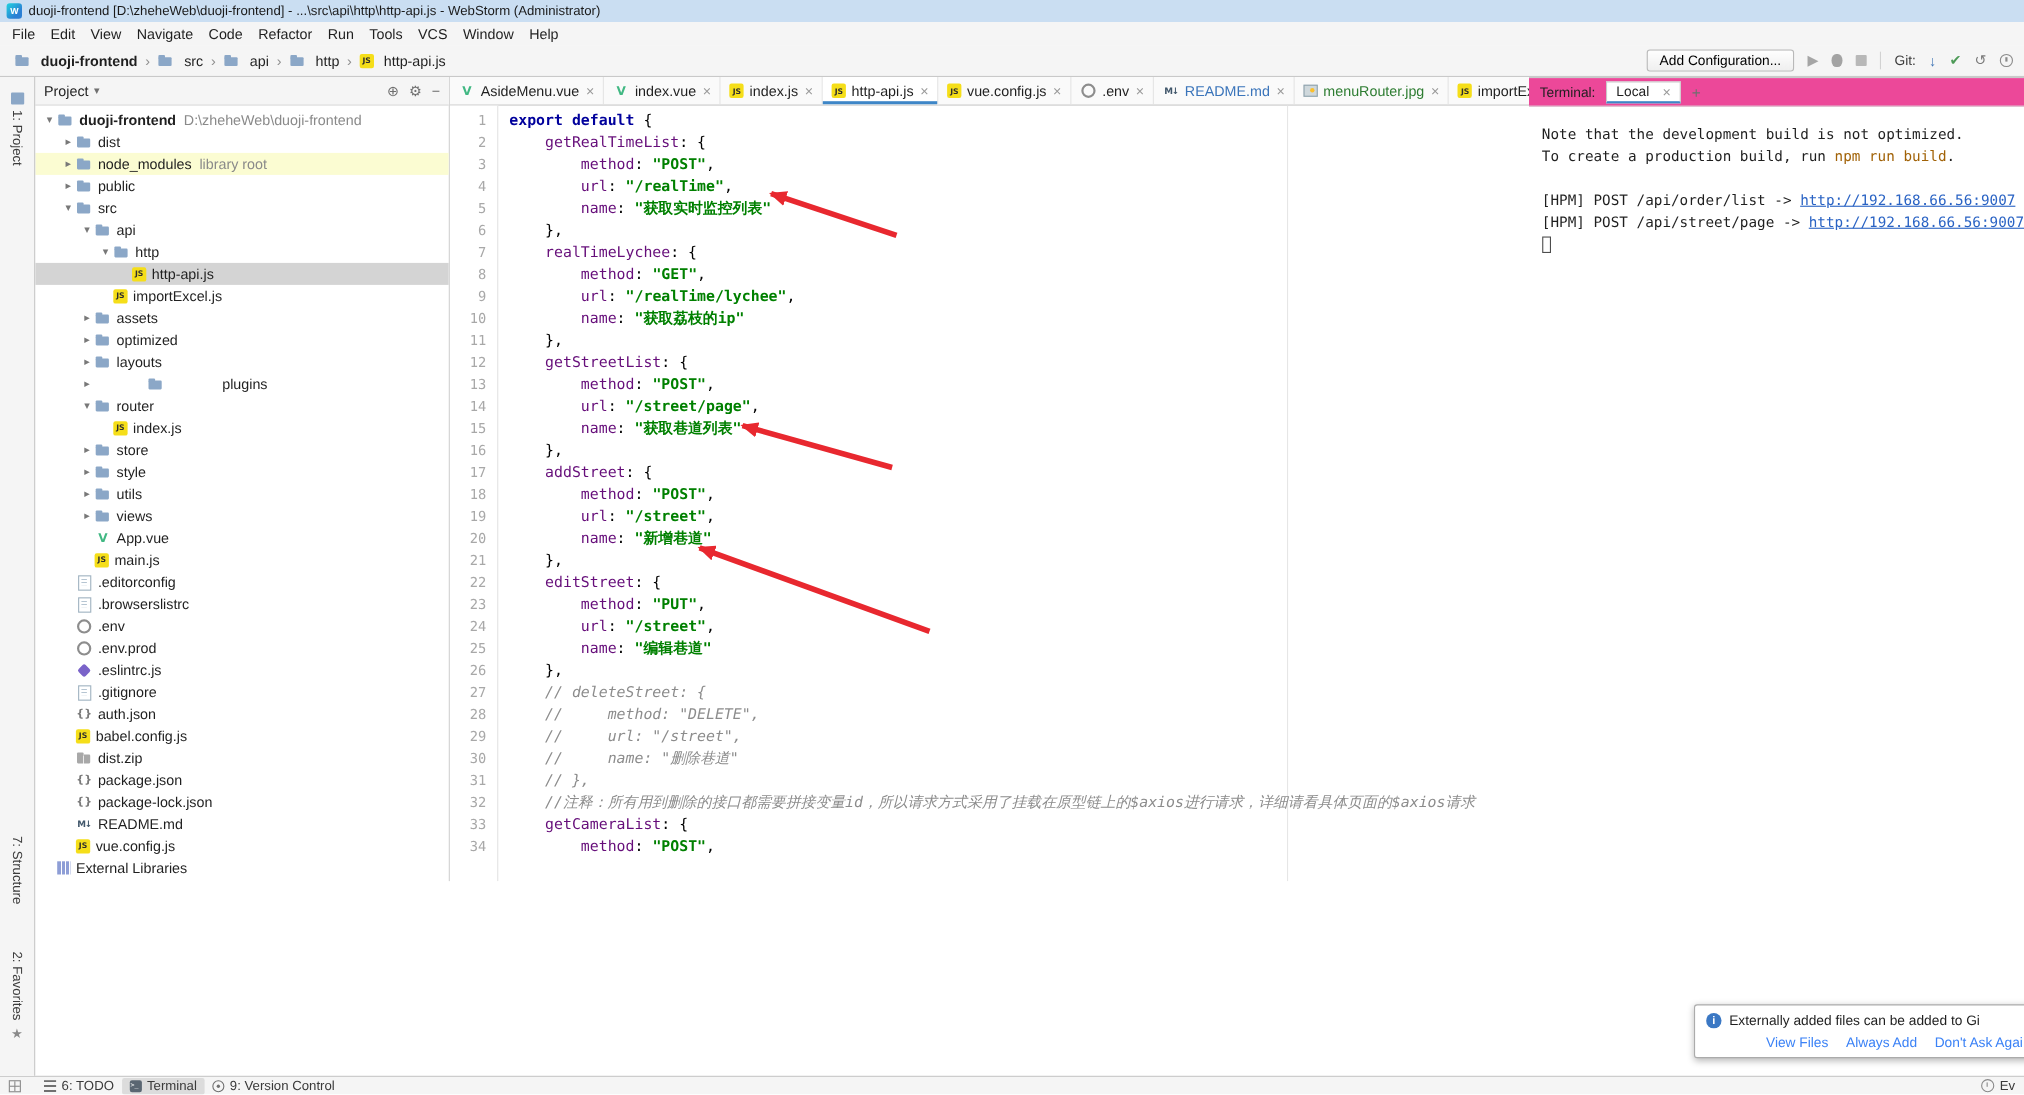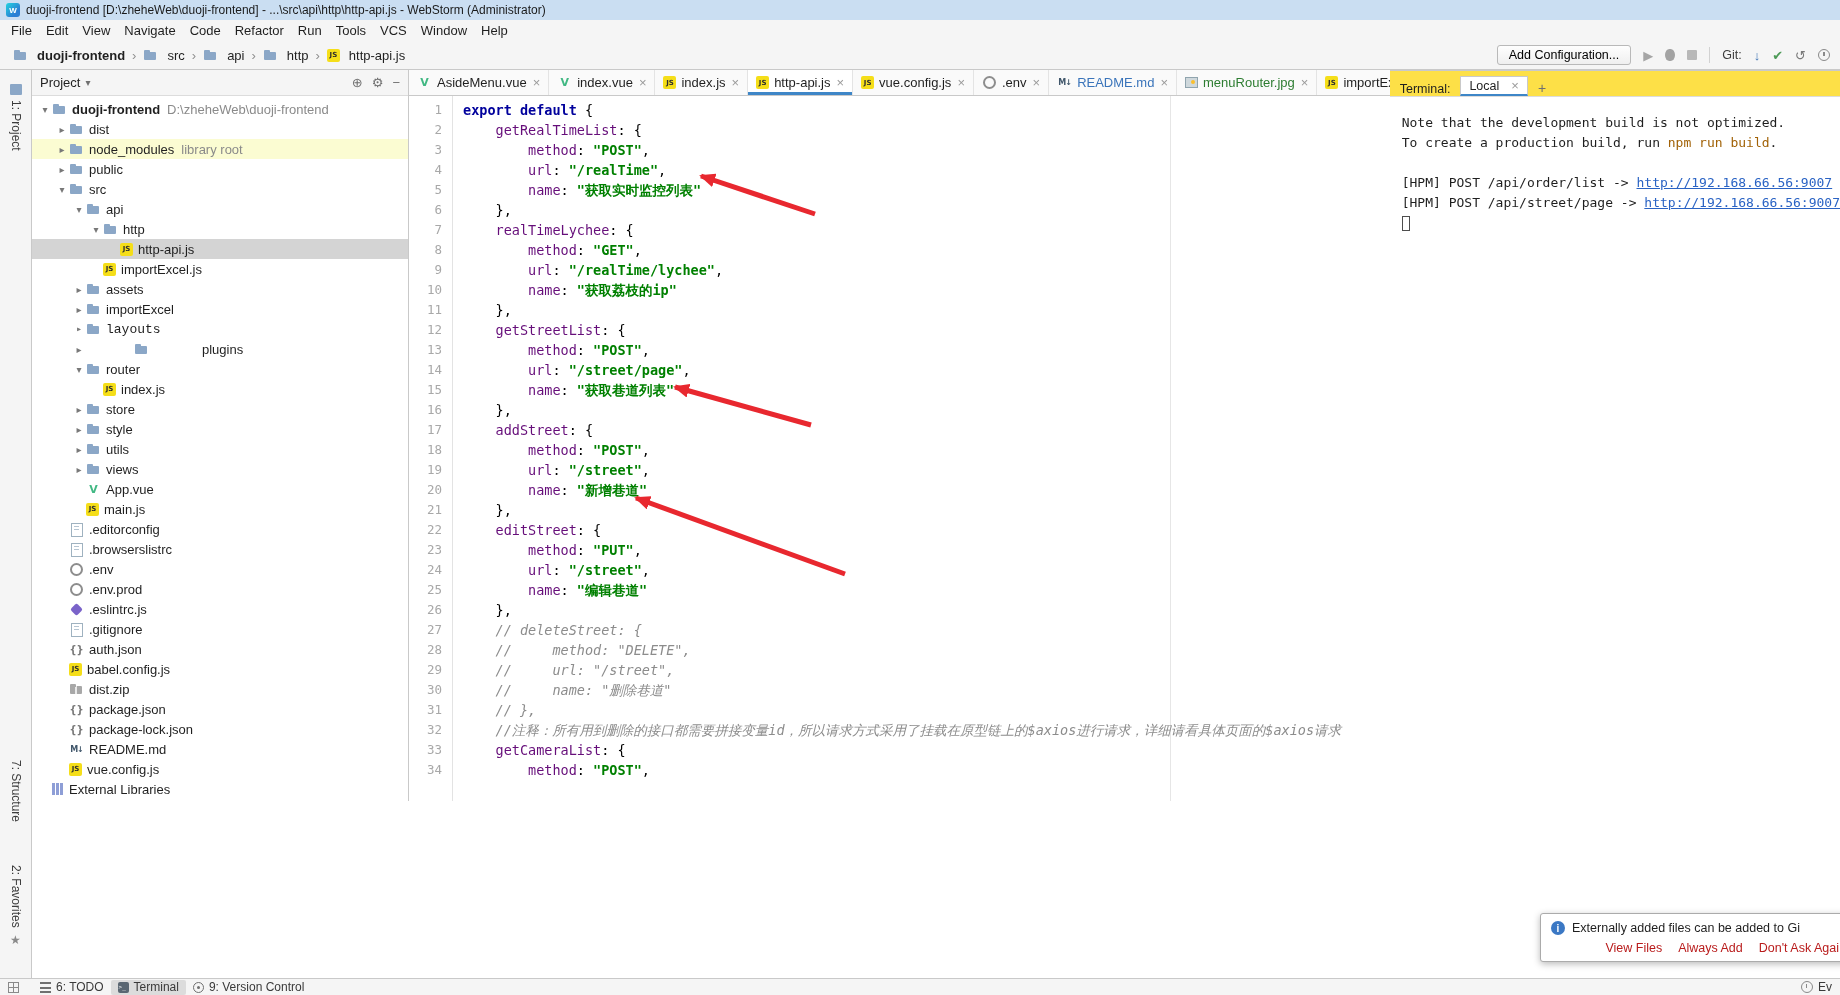--- a/index.html
+++ b/index.html
@@ -93,35 +93,35 @@
   .tok-p{color:#660e7a}
   .tok-s{color:#008000;font-weight:bold}
   .tok-c{color:#8c8c8c;font-style:italic}
   .tok-t{color:#000}
   .guide{position:absolute;top:0;bottom:0;left:761px;width:1px;background:#e6e6e6;z-index:0}
   .arrows{position:absolute;left:0;top:0;z-index:6;pointer-events:none}
   .annotation-text{position:absolute;left:499px;top:392px;z-index:6;color:#e8282f;font-weight:bold;font-size:17px;white-space:nowrap}
 
   
   .terminal{height:177px;border-top:1px solid #c9c9c9;display:flex;flex-direction:column;background:#fff}
-  .term-header{height:26px;background:#fde047;border-bottom:1px solid #dcdcdc;display:flex;align-items:flex-end;padding-left:10px;gap:10px;font-size:12.5px}
+  .term-header{height:26px;background:#ec4899;border-bottom:1px solid #dcdcdc;display:flex;align-items:center;padding-left:10px;gap:10px;font-size:12.5px}
   .term-tab{display:flex;align-items:center;gap:6px;background:#fff;border:1px solid #c9c9c9;border-bottom:2px solid #3e86c7;padding:1px 8px;font-size:12.5px}
   .plus-icon::before{content:"+";color:#6f6f6f;font-size:14px}
   .term-body{flex:1;padding:16px 0 0 12px;font-family:"DejaVu Sans Mono","Liberation Mono",monospace;font-size:13px;line-height:20px}
   .term-line{min-height:20px;white-space:pre}
   .term-cmd{color:#a16207}
   .term-link{color:#2a63c4;text-decoration:underline}
   .term-cursor{display:inline-block;width:8px;height:15px;border:1px solid #4d4d4d;vertical-align:middle}
 
   
   .notification{position:absolute;right:-10px;top:913px;width:310px;background:#fff;border:1px solid #ababab;border-radius:3px;box-shadow:0 2px 7px rgba(0,0,0,.28);padding:7px 10px 6px;z-index:20}
   .notif-row1{display:flex;align-items:center;gap:7px;font-size:12.5px;white-space:nowrap;overflow:hidden}
   .info-icon{width:14px;height:14px;border-radius:50%;background:#3b78c4;color:#fff;font-size:10px;font-weight:bold;display:flex;align-items:center;justify-content:center;flex:none;font-style:normal}
   .notif-links{display:flex;justify-content:flex-end;gap:16px;margin-top:6px;font-size:12.5px;white-space:nowrap;overflow:hidden}
-  .notif-link{color:#b91c1c}
+  .notif-link{color:#3b82f6}
 
   
   .statusbar{height:17px;background:#f5f5f5;border-top:1px solid #c9c9c9;display:flex;align-items:center;padding:0 6px;font-size:12px;color:#3a3a3a;gap:4px}
   .sb-grid{width:11px;height:11px;border:1px solid #8a8a8a;position:relative;margin:0 10px 0 2px}
   .sb-grid::before{content:"";position:absolute;left:0;right:0;top:4px;height:1px;background:#8a8a8a}
   .sb-grid::after{content:"";position:absolute;top:0;bottom:0;left:4px;width:1px;background:#8a8a8a}
   .sb-item{display:inline-flex;align-items:center;padding:0 7px;height:15px}
   .sb-item.active{background:#dcdcdc;border-radius:2px}
   .sb-ic{width:11px;height:11px;display:inline-block;margin-right:5px;position:relative;flex:none}
   .sb-ic-list{background:repeating-linear-gradient(#707070 0 2px,transparent 2px 4.5px)}
@@ -273,23 +273,23 @@
               <span class="tree-label">importExcel.js</span>
             </div>
             <div class="tree-row" style="padding-left: 40px;">
               <span class="tw tw-closed"></span>
               <span class="ic ic-folder"></span>
               <span class="tree-label">assets</span>
             </div>
             <div class="tree-row" style="padding-left: 40px;">
               <span class="tw tw-closed"></span>
               <span class="ic ic-folder"></span>
-              <span class="tree-label">importExcel</span>
-            </div>
-            <div class="tree-row" style="padding-left: 40px; font-family: Liberation Mono, monospace;">
+              <span class="tree-label">optimized</span>
+            </div>
+            <div class="tree-row" style="padding-left: 40px;">
               <span class="tw tw-closed"></span>
               <span class="ic ic-folder"></span>
               <span class="tree-label">layouts</span>
             </div>
             <div class="tree-row" style="padding-left: 40px; gap: 48px;">
               <span class="tw tw-closed"></span>
               <span class="ic ic-folder"></span>
               <span class="tree-label">plugins</span>
             </div>
             <div class="tree-row" style="padding-left: 40px;">

